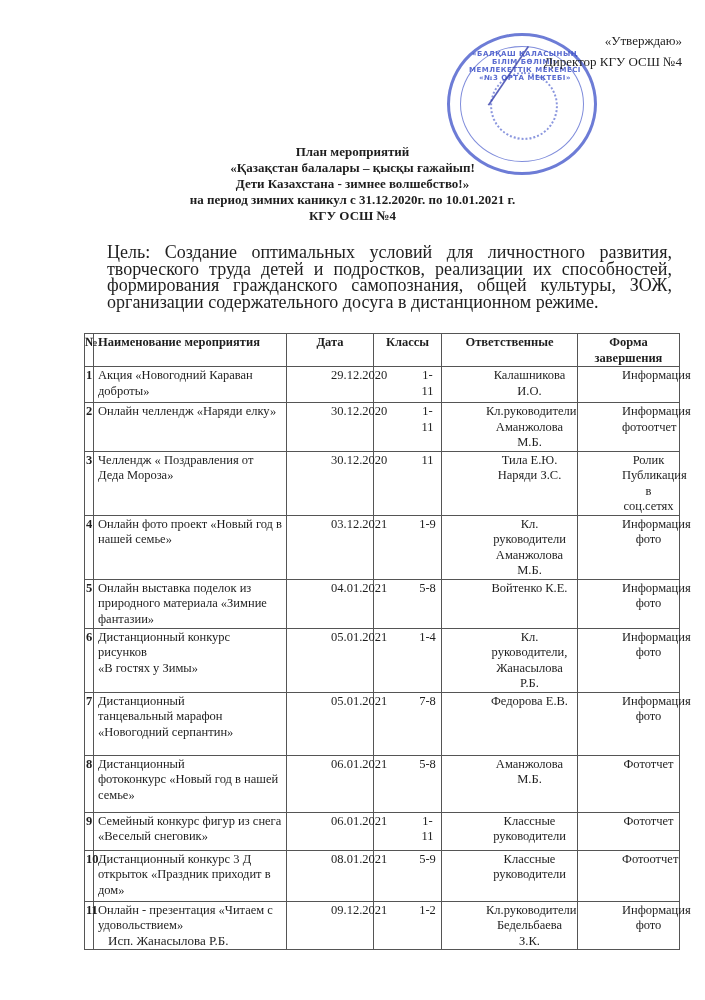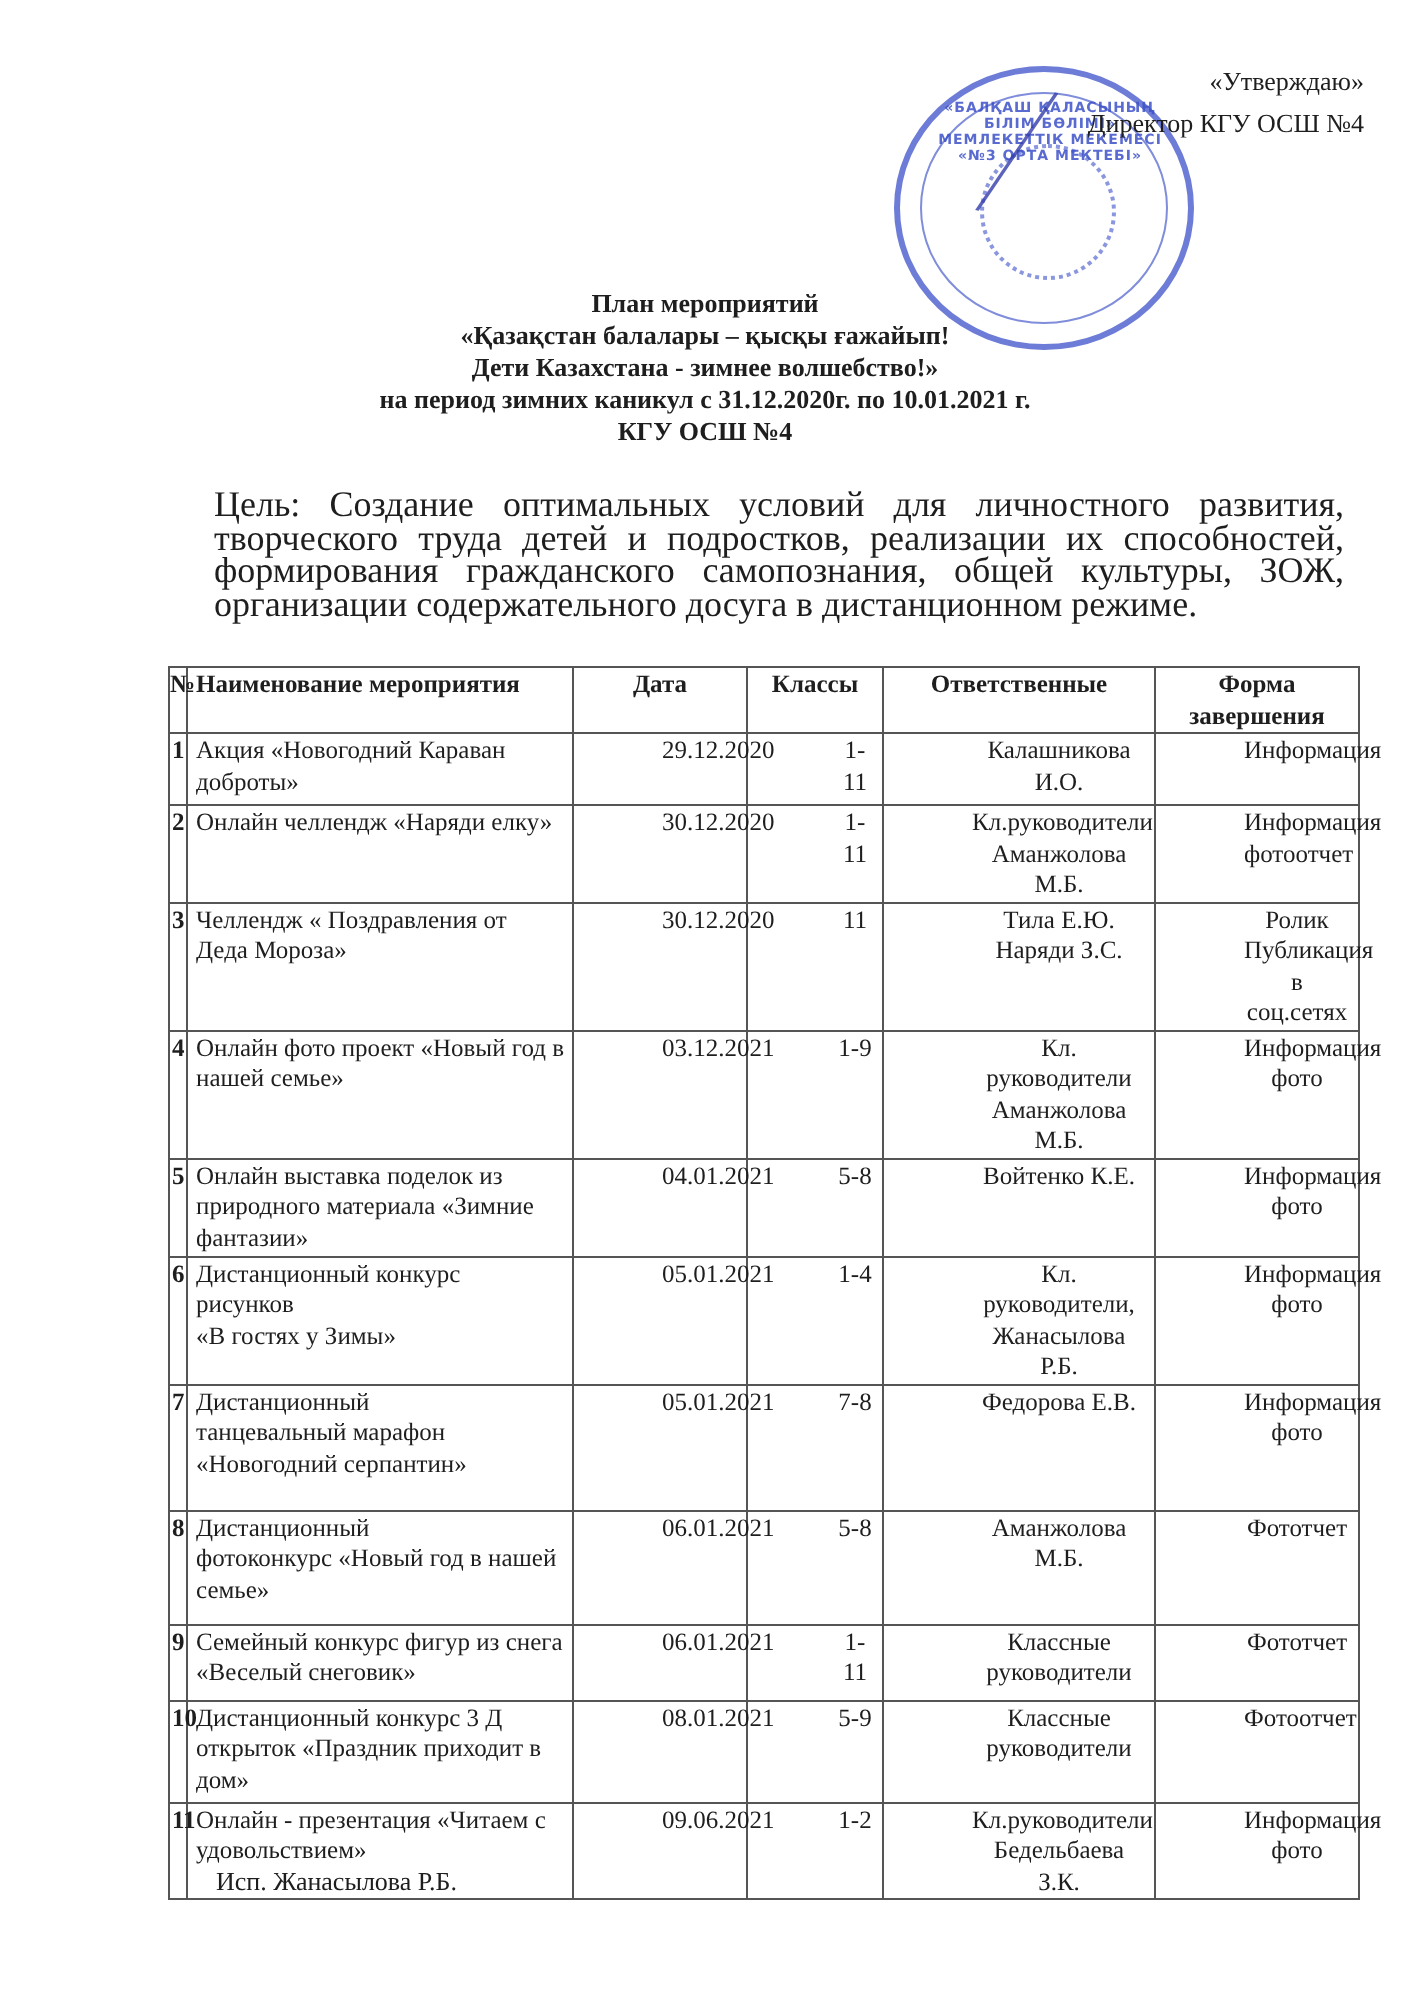--- a/index.html
+++ b/index.html
@@ -181,21 +181,21 @@
       <td class="multiline">Дистанционный конкурс  3 Д открыток «Праздник приходит в дом»</td>
       <td class="c">08.01.2021</td>
       <td class="c">5-9</td>
       <td class="c multiline">Классные
 руководители</td>
       <td class="c multiline">Фотоотчет</td>
     </tr>
     <tr style="height:43px">
       <td class="num">11</td>
       <td class="multiline">Онлайн  - презентация «Читаем с удовольствием»</td>
-      <td class="c">09.06.2021</td>
+      <td class="c">09.12.2021</td>
       <td class="c">1-2</td>
       <td class="c multiline">Кл.руководители
 Бедельбаева З.К.</td>
       <td class="c multiline">Информация
 фото</td>
     </tr>
   </tbody>
 </table>
 
 <div class="executor">Исп. Жанасылова Р.Б.</div>

